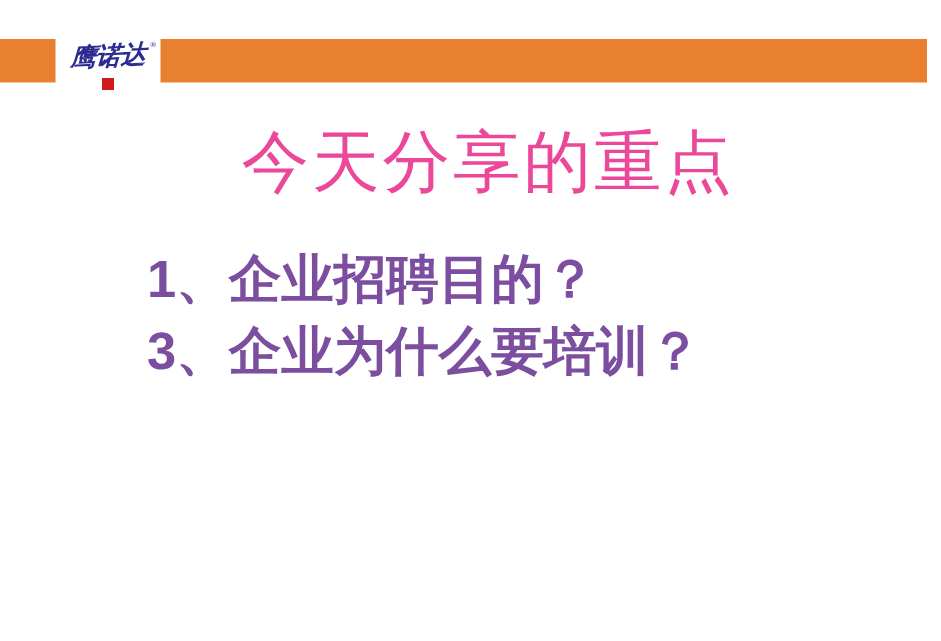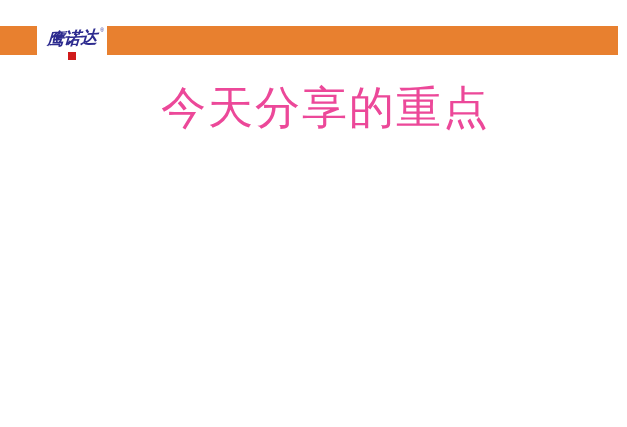--- a/index.html
+++ b/index.html
@@ -131,15 +131,21 @@
     <div class="logo-mark">
       <div class="logo-text">鹰诺达</div>
       <div class="logo-reg">®</div>
       <div class="logo-seal"></div>
     </div>
   </div>
 
   <div class="slide-title">今天分享的重点</div>
 
   <div class="body-list">
+    <div class="body-line">
+      <span class="num">1、</span><span>企业招聘目的？</span>
+    </div>
+    <div class="body-line">
+      <span class="num">3、</span><span>企业为什么要培训？</span>
+    </div>
   </div>
 
 </div>
 
 </body></html>

